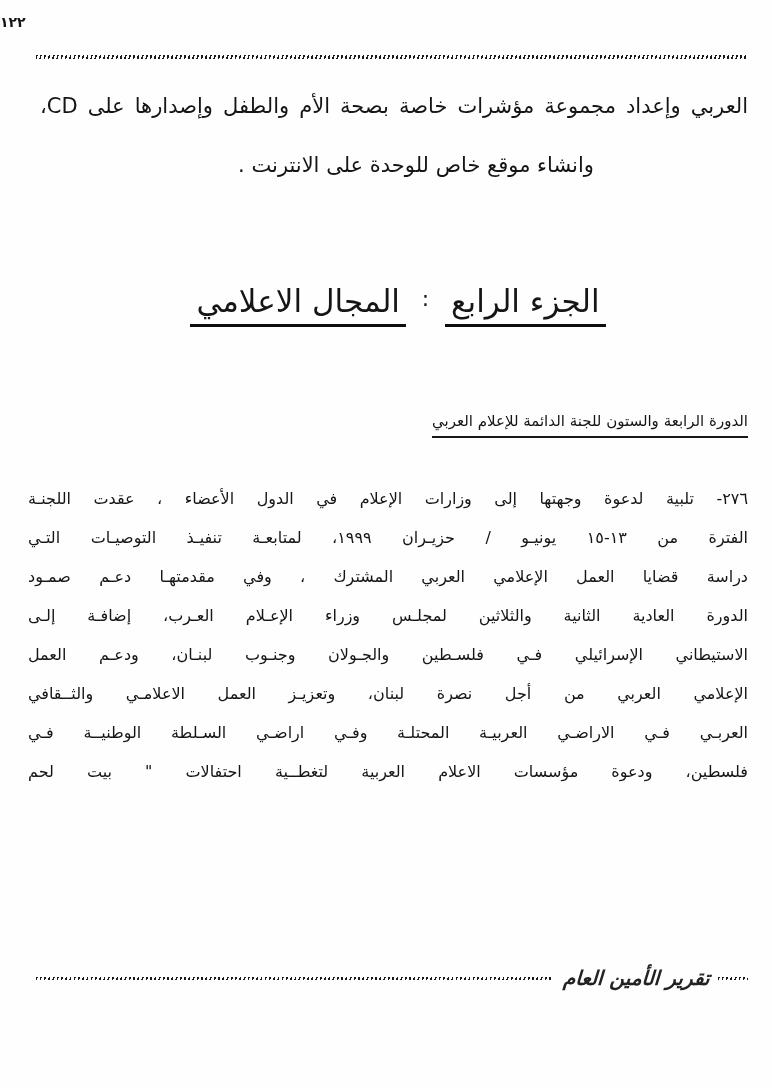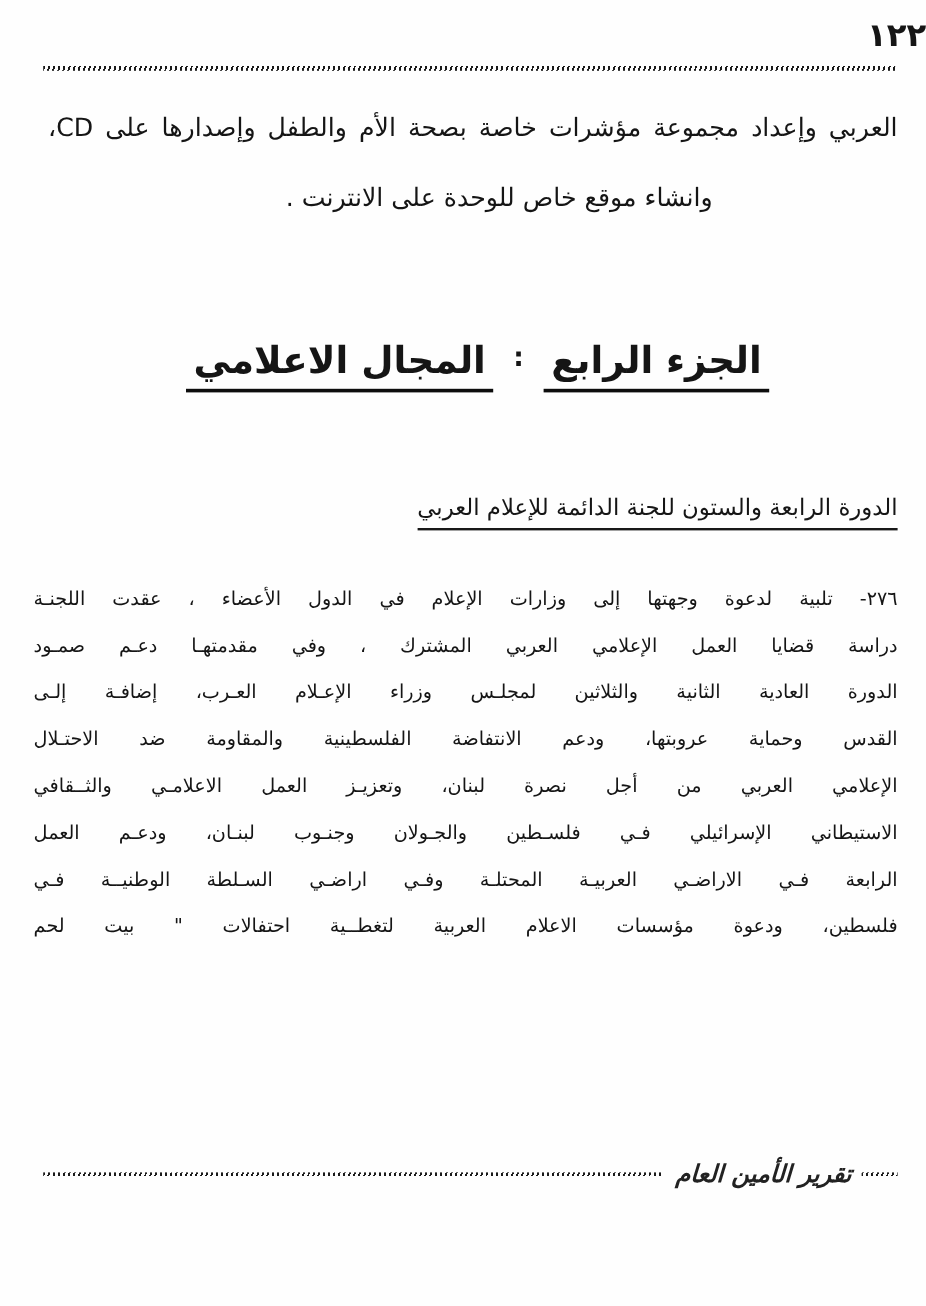--- a/index.html
+++ b/index.html
@@ -16,22 +16,22 @@
     font-family: "DejaVu Sans", sans-serif;
     color: #151515;
   }
 
   
   .page-number {
     position: absolute;
     top: 14px;
     left: 0;
     right: 0;
-    text-align: right;
-    font-size: 27px;
+    text-align: left;
+    font-size: 14px;
     font-weight: bold;
     letter-spacing: 10px;
     direction: rtl;
   }
 
   
   .rule {
     background: repeating-linear-gradient(105deg,
       #1a1a1a 0px, #1a1a1a 1.6px,
       transparent 1.6px, transparent 4.1px);
@@ -67,21 +67,21 @@
 
   
   .part-heading {
     position: absolute;
     top: 283px;
     left: 0;
     right: 0;
     direction: rtl;
     text-align: center;
     font-size: 31px;
-    font-weight: bold;
+    font-weight: normal;
     white-space: nowrap;
     padding-left: 24px;
   }
   .ph-seg {
     display: inline-block;
     padding: 0 6px 5px 6px;
     border-bottom: 3px solid #0d0d0d;
   }
   .ph-colon {
     display: inline-block;
@@ -91,21 +91,21 @@
   }
 
   
   .section-heading {
     position: absolute;
     top: 412px;
     right: 24px;
     left: 28px;
     direction: rtl;
     text-align: right;
-    font-size: 19px;
+    font-size: 15px;
   }
   .sh-text {
     display: inline-block;
     padding-bottom: 6px;
     border-bottom: 2px solid #181818;
   }
 
   
   .paragraph {
     position: absolute;
@@ -171,26 +171,26 @@
     <span class="ph-colon">:</span>
     <span class="ph-seg">المجال الاعلامي</span>
   </div>
 
   <div class="section-heading">
     <span class="sh-text">الدورة الرابعة والستون للجنة الدائمة للإعلام العربي</span>
   </div>
 
   <div class="paragraph">
     <div class="pline">٢٧٦- تلبية لدعوة وجهتها إلى وزارات الإعلام في الدول الأعضاء ، عقدت اللجنـة</div>
+    <div class="pline">الفترة من ١٣-١٥ يونيـو / حزيـران ١٩٩٩، لمتابعـة تنفيـذ التوصيـات التـي</div>
     <div class="pline">دراسة قضايا العمل الإعلامي العربي المشترك ، وفي مقدمتهـا دعـم صمـود</div>
     <div class="pline">الدورة العادية الثانية والثلاثين لمجلـس وزراء الإعـلام العـرب، إضافـة إلـى</div>
-    <div class="pline">القدس وحماية عروبتها، ودعم الانتفاضة الفلسطينية والمقاومة ضد الاحتـلال</div>
+    <div class="pline">الاستيطاني الإسرائيلي فـي فلسـطين والجـولان وجنـوب لبنـان، ودعـم العمل</div>
     <div class="pline">الإعلامي العربي من أجل نصرة لبنان، وتعزيـز العمل الاعلامـي والثــقافي</div>
-    <div class="pline">الاستيطاني الإسرائيلي فـي فلسـطين والجـولان وجنـوب لبنـان، ودعـم العمل</div>
-    <div class="pline">الرابعة فـي الاراضـي العربيـة المحتلـة وفـي اراضـي السـلطة الوطنيــة فـي</div>
+    <div class="pline">العربـي فـي الاراضـي العربيـة المحتلـة وفـي اراضـي السـلطة الوطنيــة فـي</div>
     <div class="pline">فلسطين، ودعوة مؤسسات الاعلام العربية لتغطــية احتفالات " بيت لحم</div>
   </div>
 
   <div class="footer">
     <div class="rule footer-rule"></div>
     <div class="footer-signature">تقرير الأمين العام</div>
     <div class="rule footer-dash"></div>
   </div>
 
 </div>

